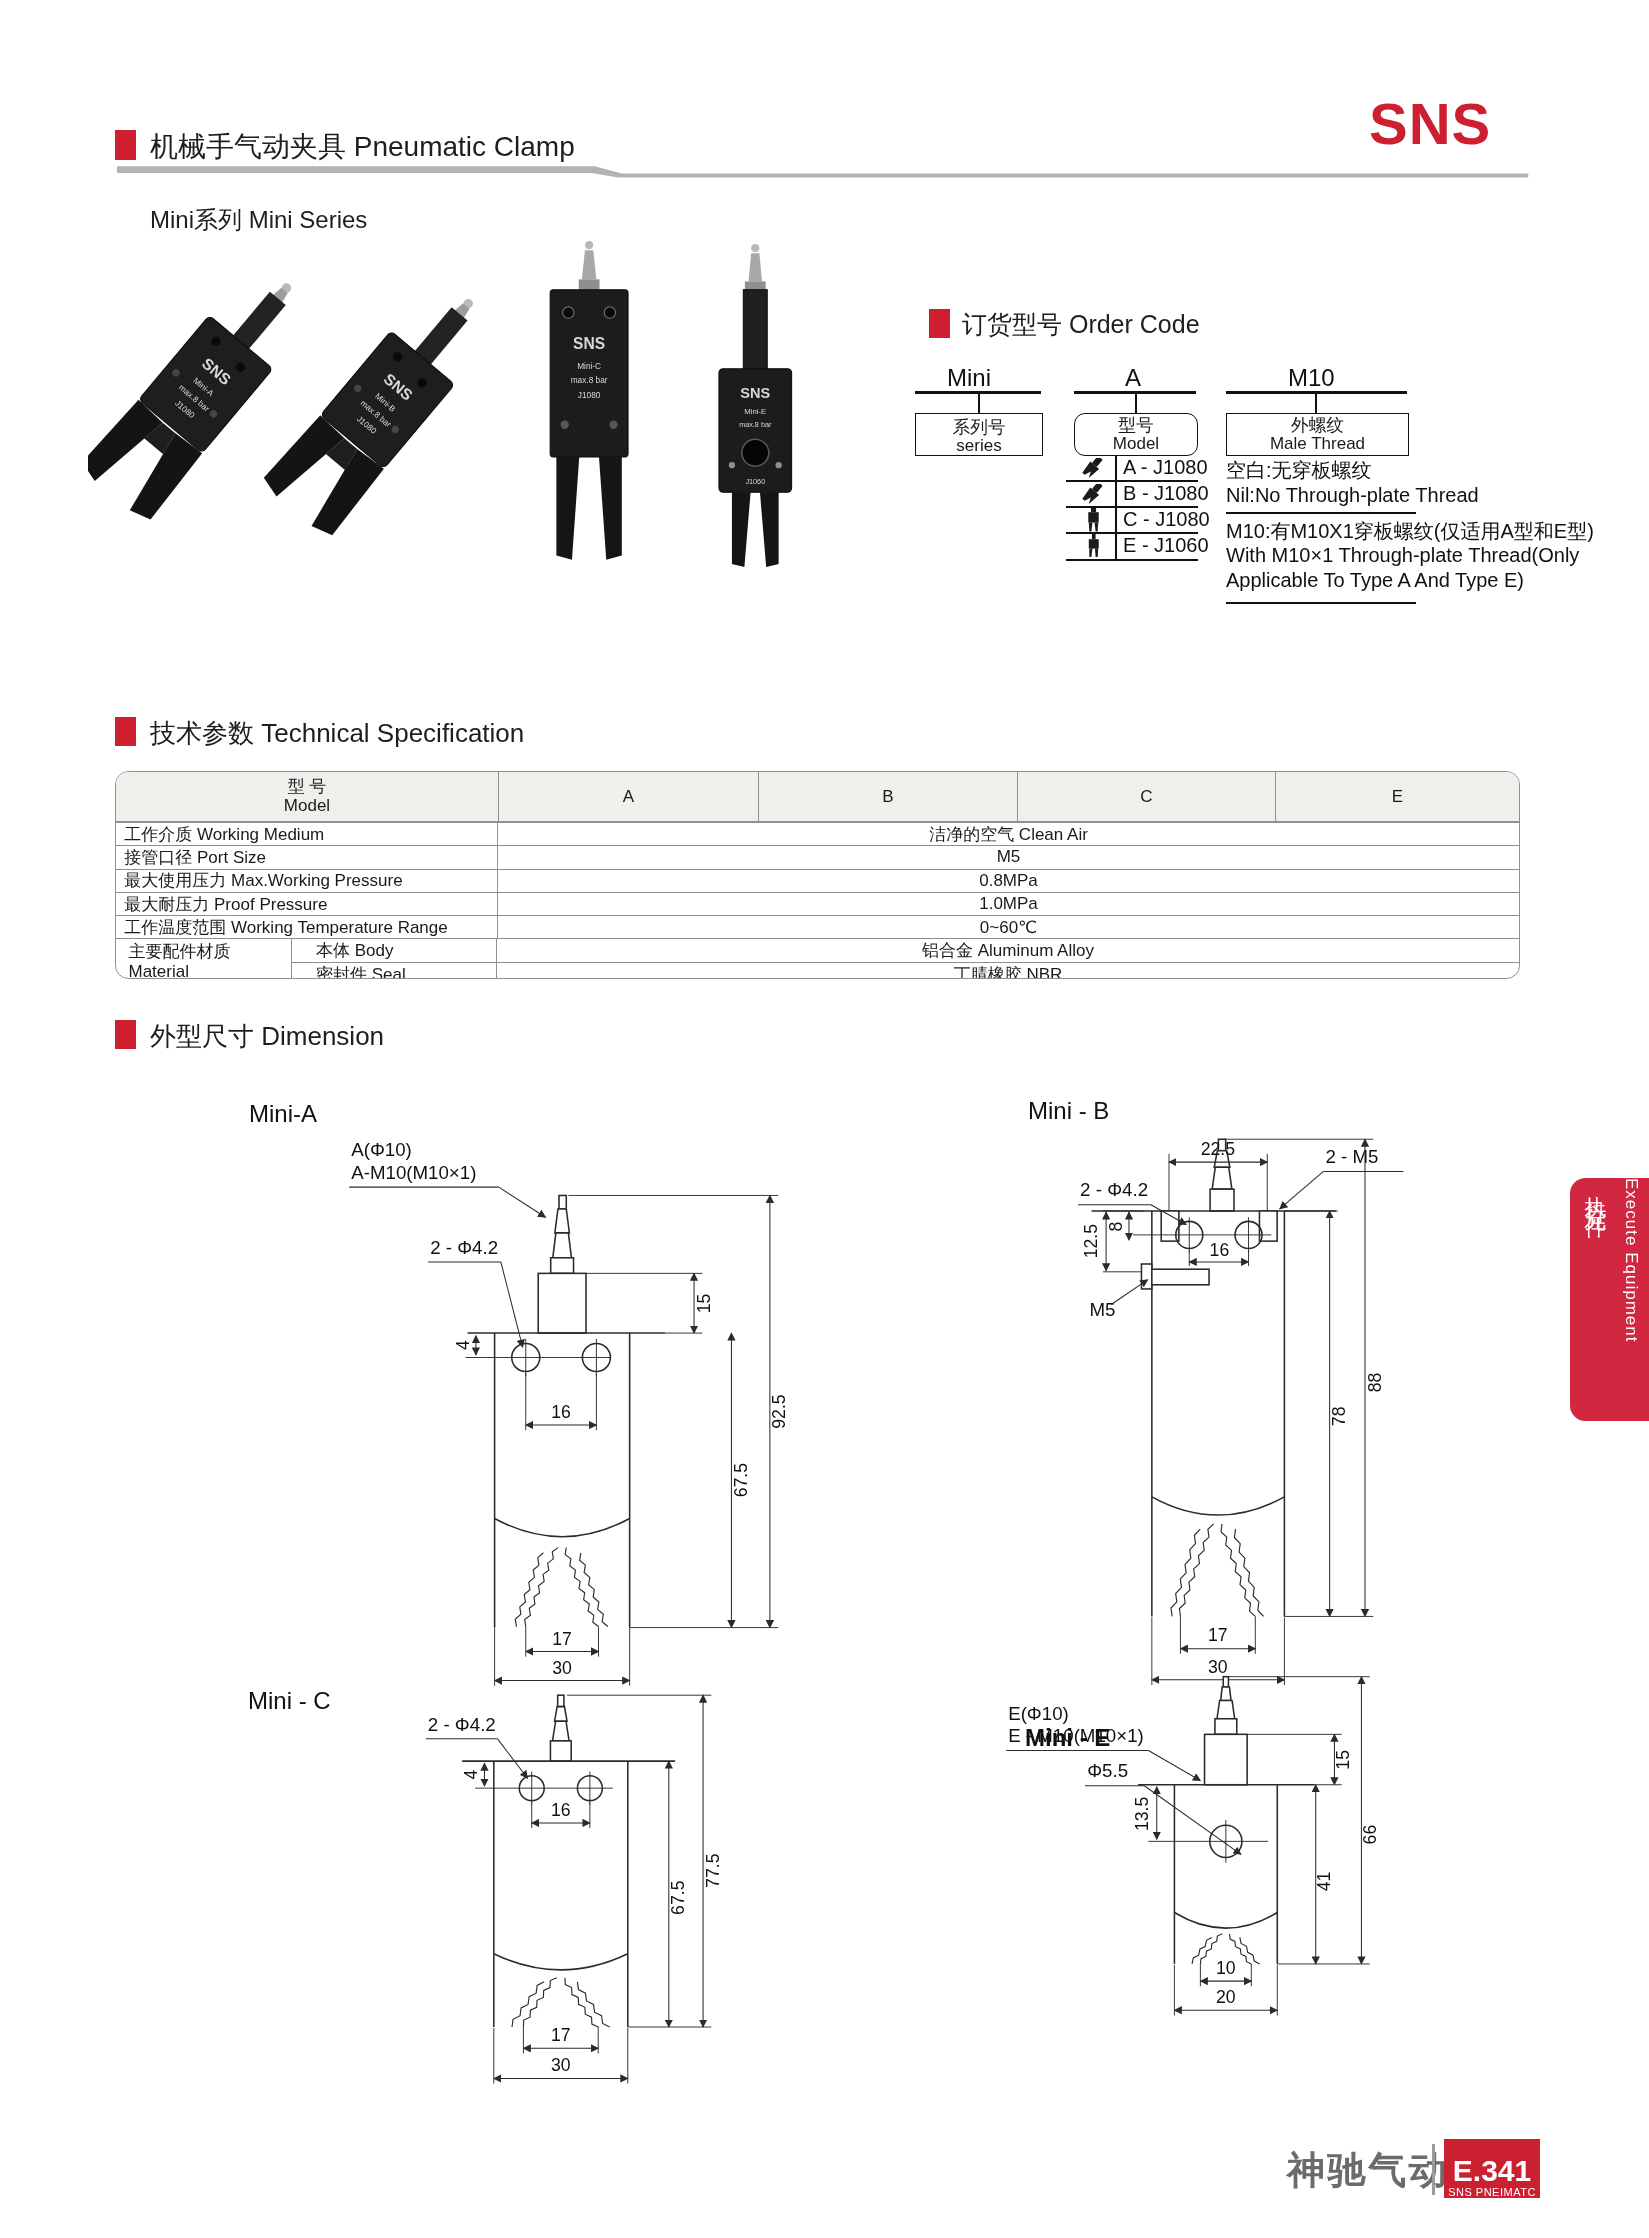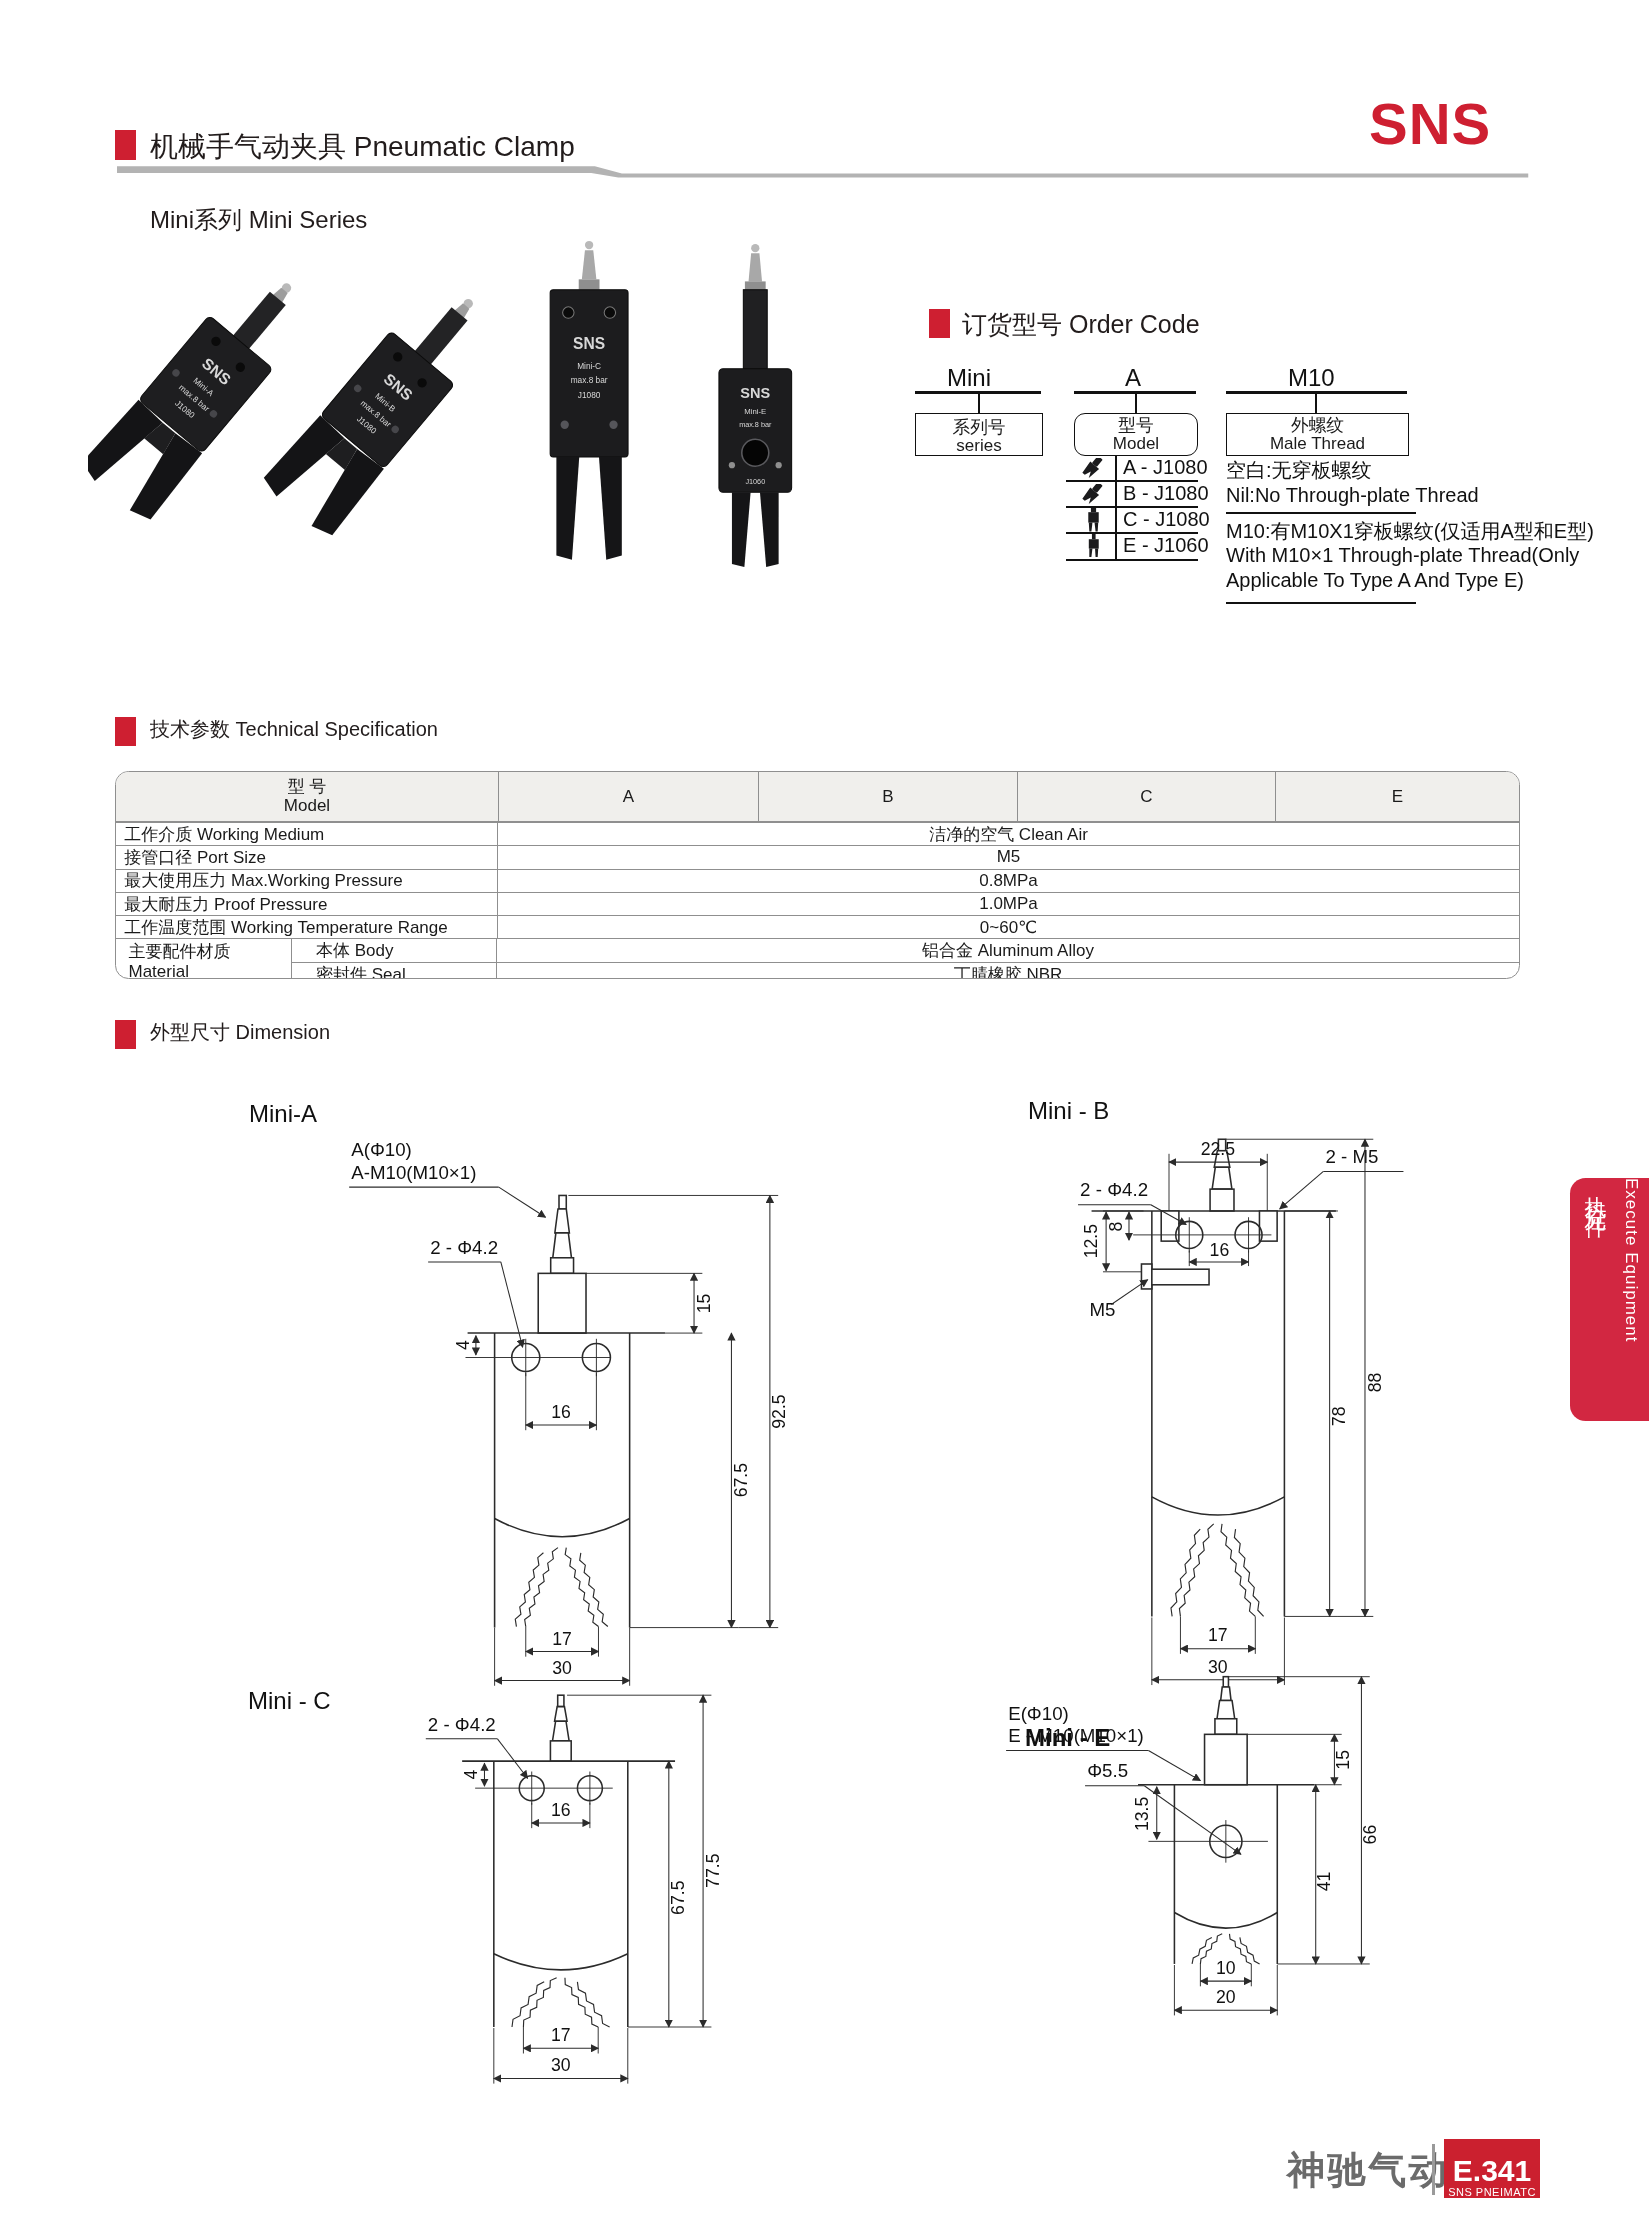--- a/index.html
+++ b/index.html
@@ -1,20 +1,20 @@
 <!DOCTYPE html>
 <html style="font-size:8.3px"><head>
 <meta charset="utf-8">
 <style>
   html,body{margin:0;padding:0;background:#e9e9e9;}
   .page{position:relative;width:1650px;height:2239px;background:#ffffff;overflow:hidden;
         font-family:"Liberation Sans","DejaVu Sans",sans-serif;color:#1a1a1a;}
   .abs{position:absolute;}
   .bullet{position:absolute;background:#ce1f31;}
-  .sec-title{position:absolute;font-size:20px;font-weight:500;color:#221c1c;white-space:nowrap;}
+  .sec-title{position:absolute;font-size:26px;font-weight:500;color:#221c1c;white-space:nowrap;}
   .hdr-title{font-size:28px;}
   .subtitle{position:absolute;font-size:24px;font-weight:500;color:#221c1c;white-space:nowrap;}
   .logo{position:absolute;font-size:58px;font-weight:800;color:#ce1f31;letter-spacing:1px;line-height:1;}
   .code-word{position:absolute;font-size:24px;color:#111;white-space:nowrap;}
   .blk-line{position:absolute;background:#111;}
   .code-box{position:absolute;border:1.6px solid #111;display:flex;flex-direction:column;align-items:center;justify-content:center;line-height:1.08;text-align:center;}
   .code-box .zh{font-size:17.7px;}
   .code-box .en{font-size:17px;}
   .model-row-text{position:absolute;font-size:20px;color:#111;white-space:nowrap;}
   .note-text{position:absolute;font-size:20px;color:#111;white-space:nowrap;}

